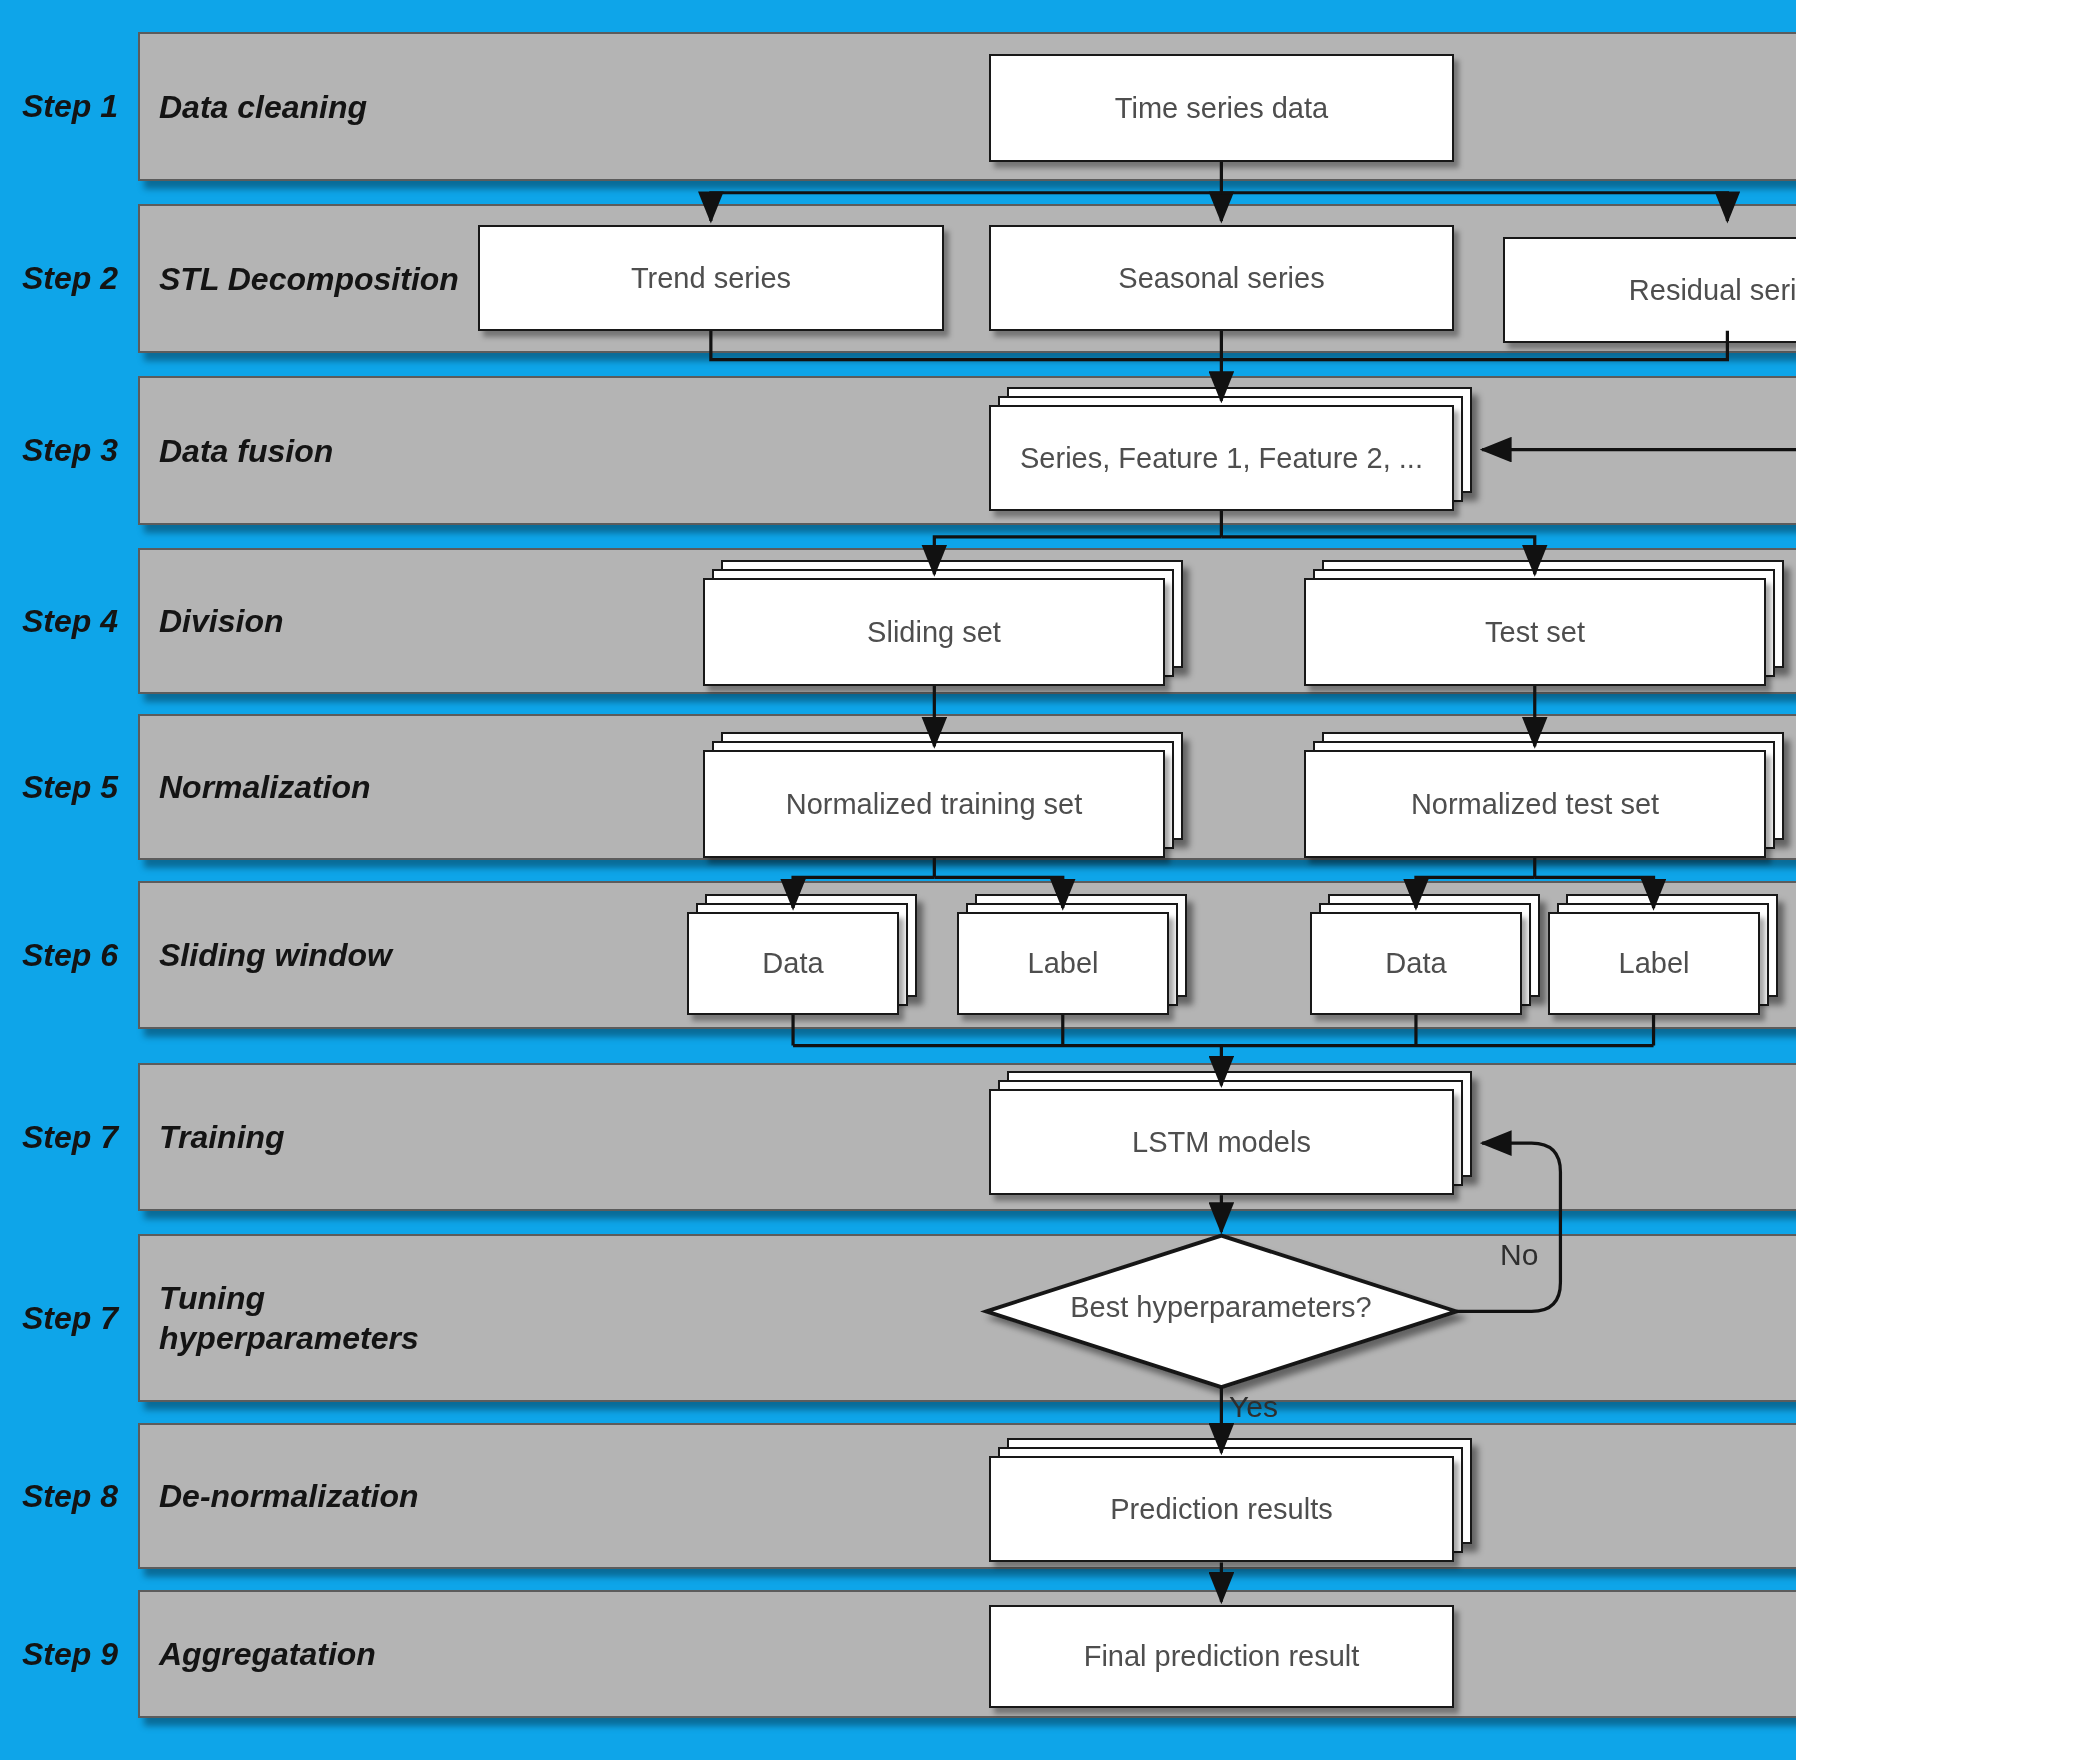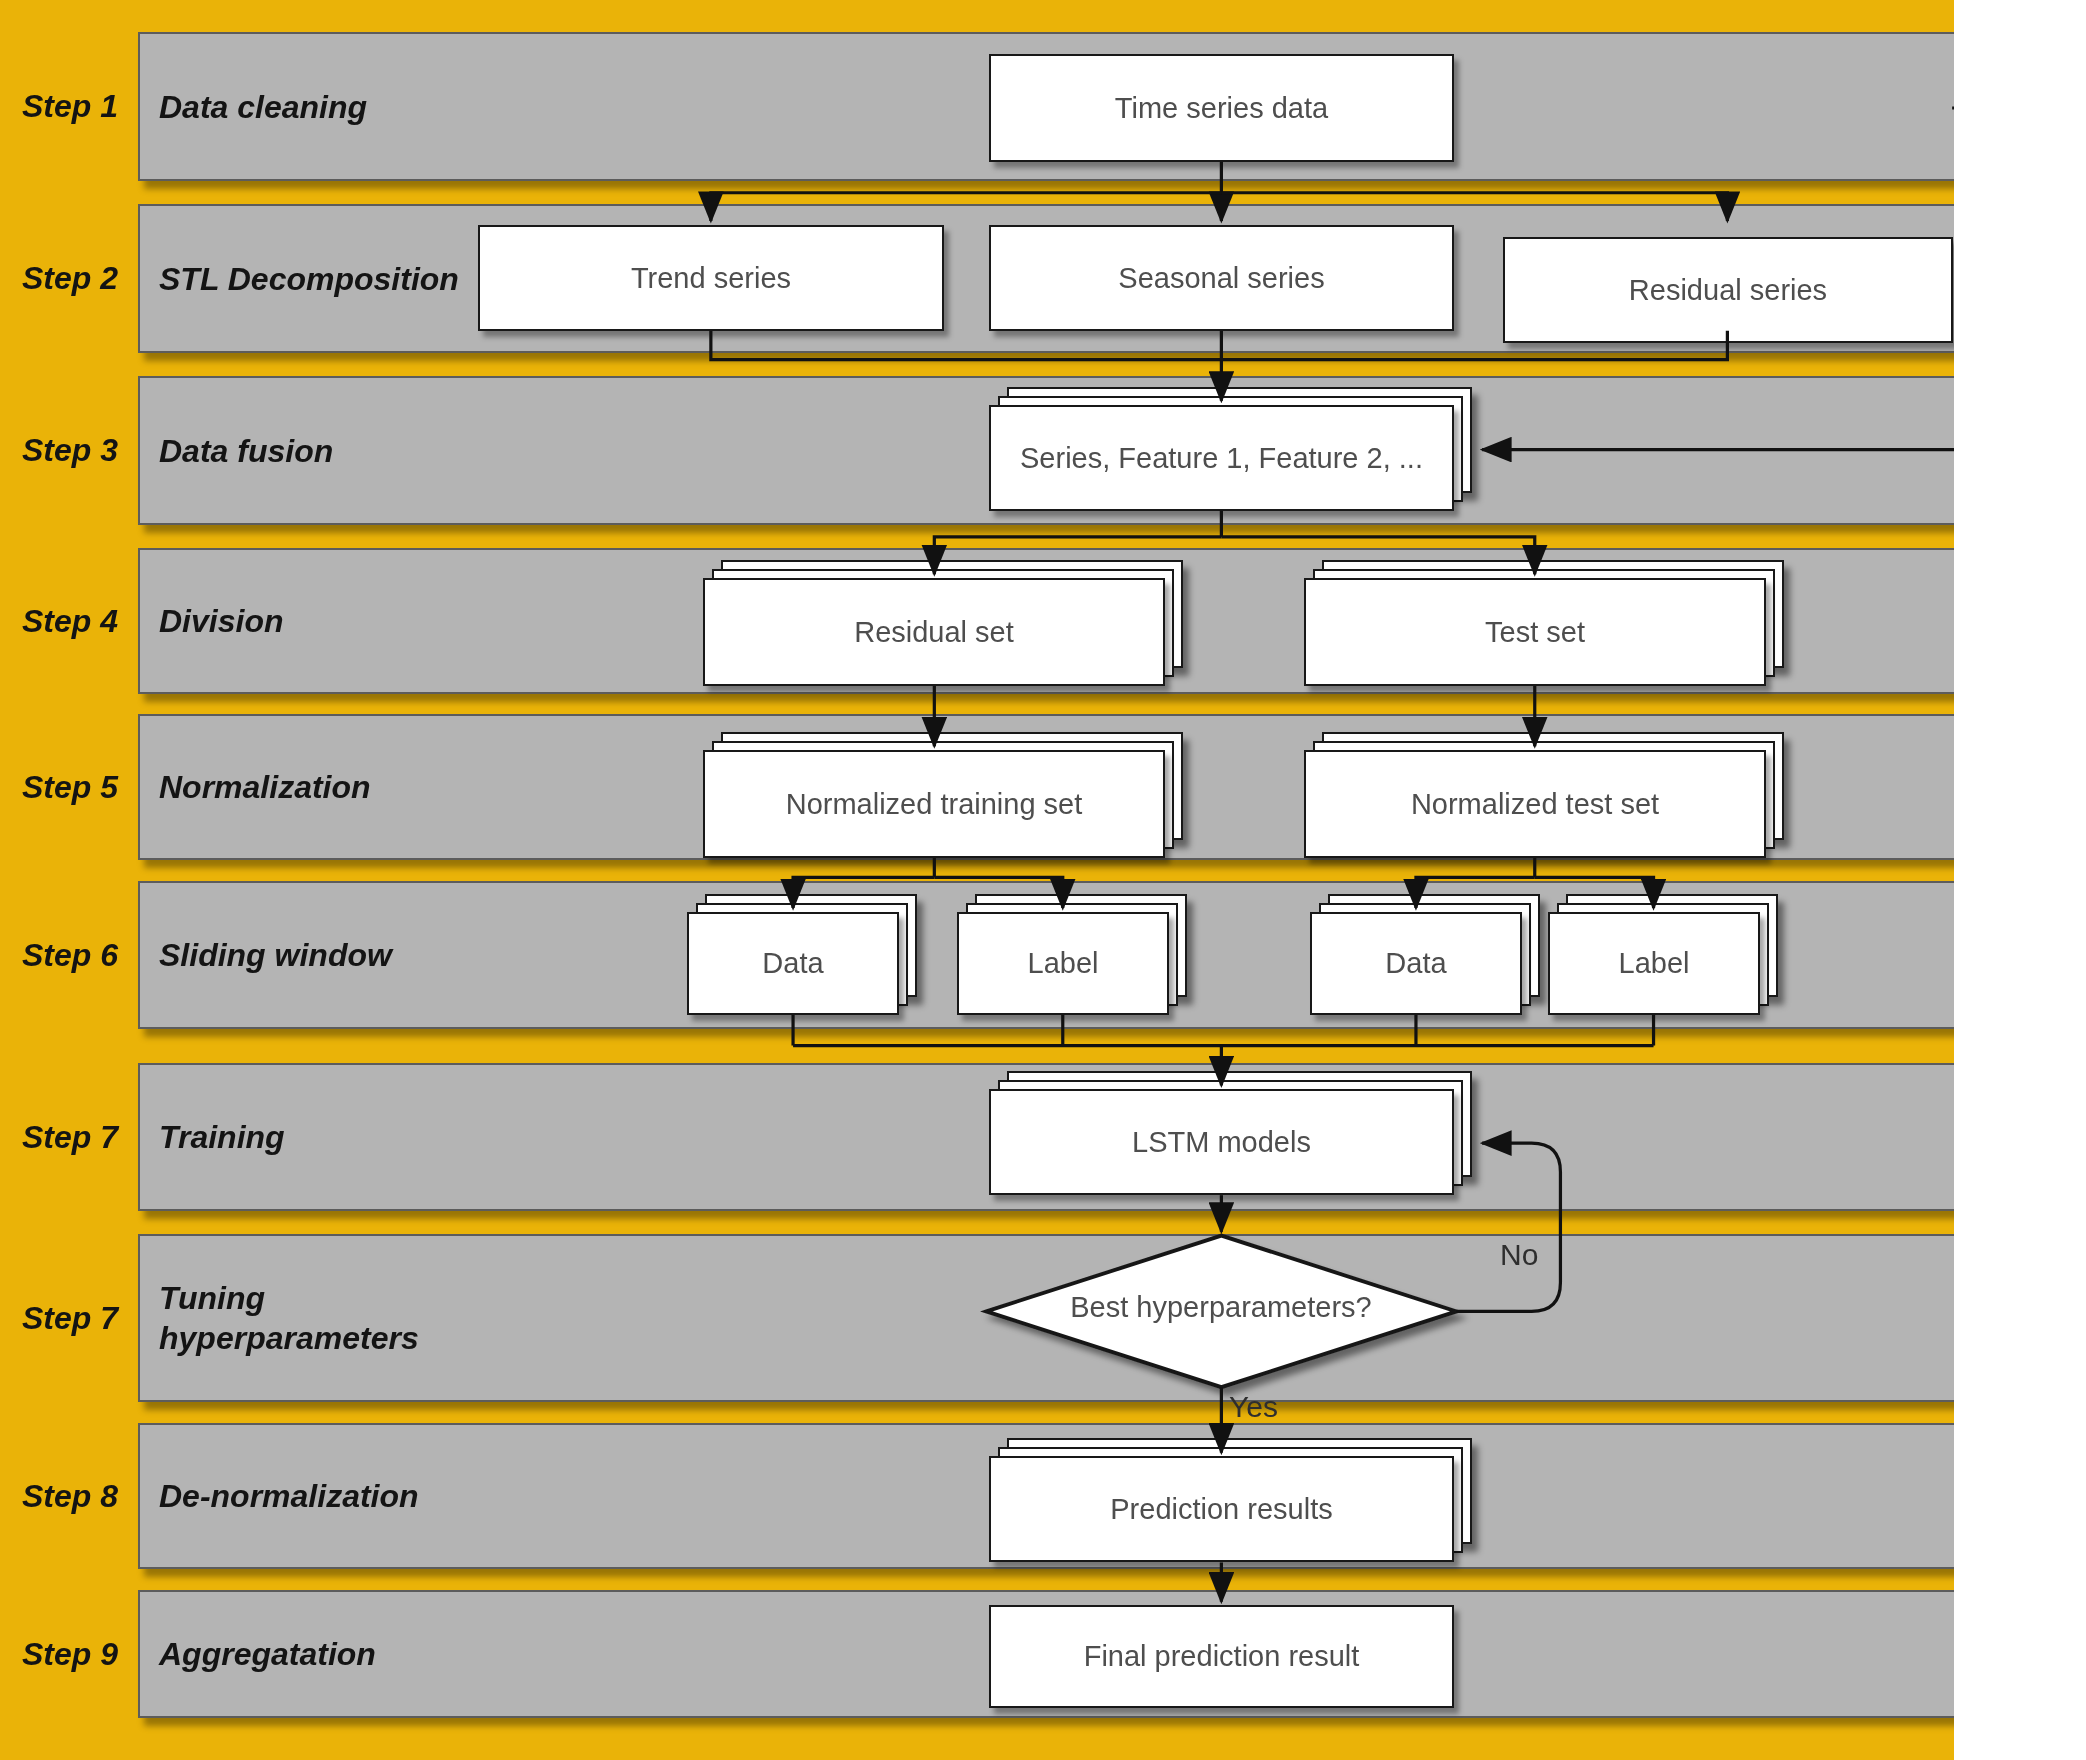--- a/index.html
+++ b/index.html
@@ -1,19 +1,19 @@
 <!DOCTYPE html>
 <html style="--band-fill: #b4b4b4; --band-border: #5c5c5c; --box-border: #181818; --box-text: #4e4e4e; --arrow: #111111;font-size:10.3px"><head>
 <meta charset="utf-8">
 <style>
   html,body{margin:0;padding:0;background:#ffffff;}
   #canvas{
     position:relative;
-    width:1954px;height:1761px;
-    background:#eab308;
+    width:1796px;height:1761px;
+    background:#0ea5e9;
     font-family:"Liberation Sans", sans-serif;
     overflow:hidden;
   }
   .step-label{
     position:absolute;
     display:flex;align-items:center;justify-content:flex-start;
     font-style:italic;font-weight:700;font-size:32px;
     color:#141414;z-index:2;letter-spacing:0;
     padding-left:22px;box-sizing:border-box;
   }
@@ -170,21 +170,21 @@
       <div class="face">Residual series</div>
     </div>
     <div class="node" style="left: 989px; top: 405px; width: 465px; height: 106px;">
       <div class="sheet s2"></div>
       <div class="sheet s1"></div>
       <div class="face">Series, Feature 1, Feature 2, ...</div>
     </div>
     <div class="node" style="left: 703px; top: 578px; width: 462px; height: 108px;">
       <div class="sheet s2"></div>
       <div class="sheet s1"></div>
-      <div class="face">Residual set</div>
+      <div class="face">Sliding set</div>
     </div>
     <div class="node" style="left: 1304px; top: 578px; width: 462px; height: 108px;">
       <div class="sheet s2"></div>
       <div class="sheet s1"></div>
       <div class="face">Test set</div>
     </div>
     <div class="node" style="left: 703px; top: 750px; width: 462px; height: 108px;">
       <div class="sheet s2"></div>
       <div class="sheet s1"></div>
       <div class="face">Normalized training set</div>

